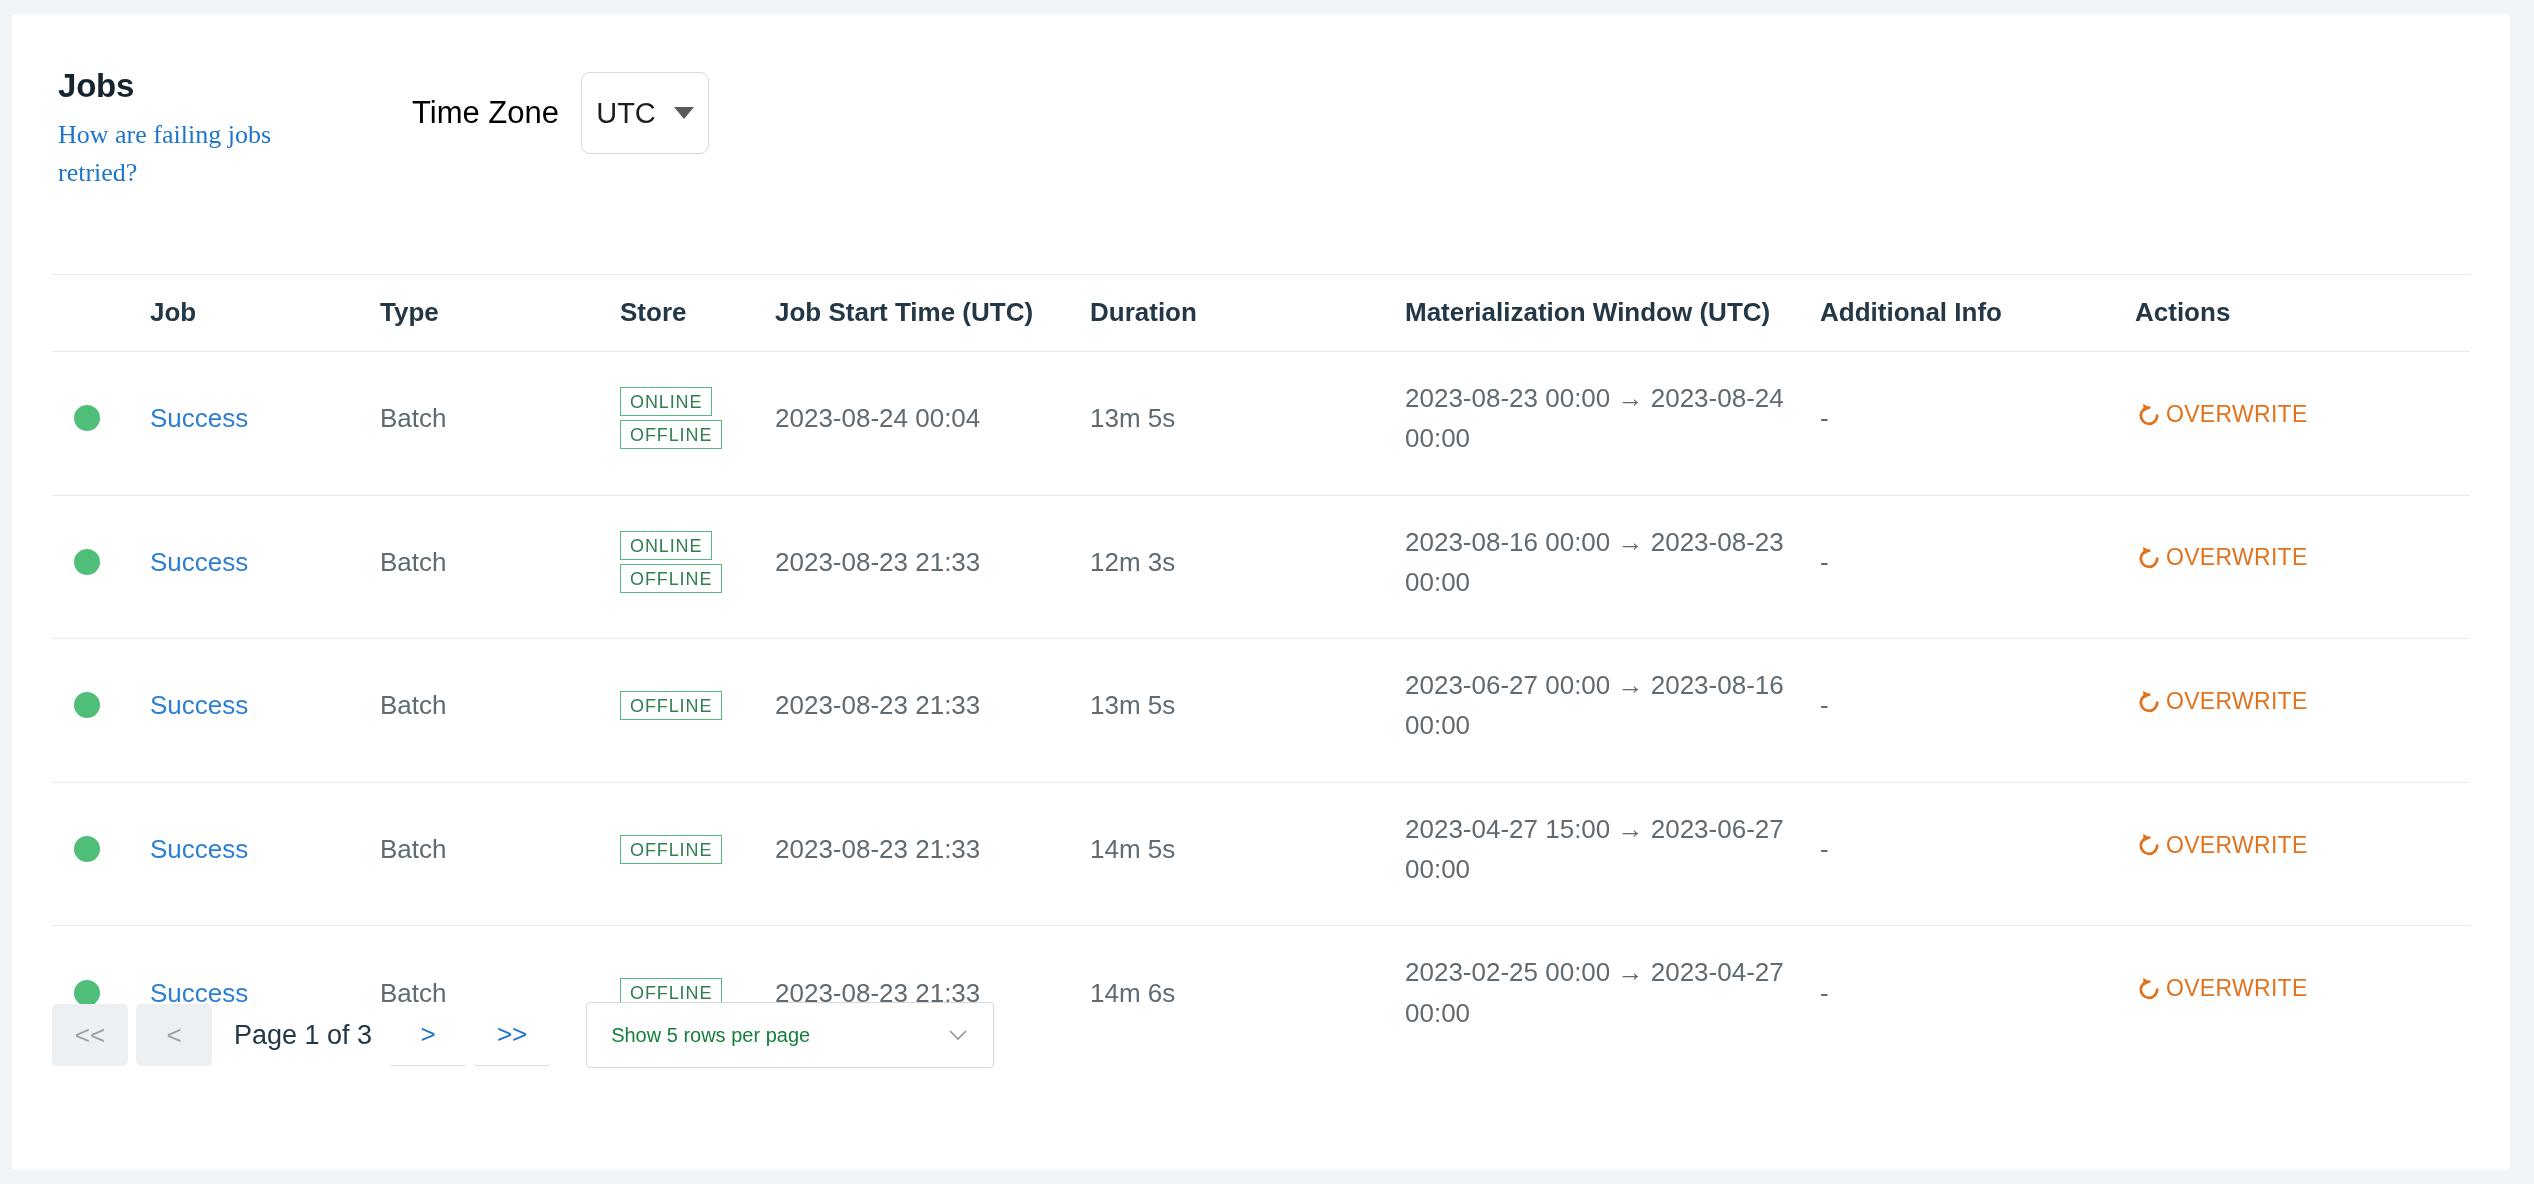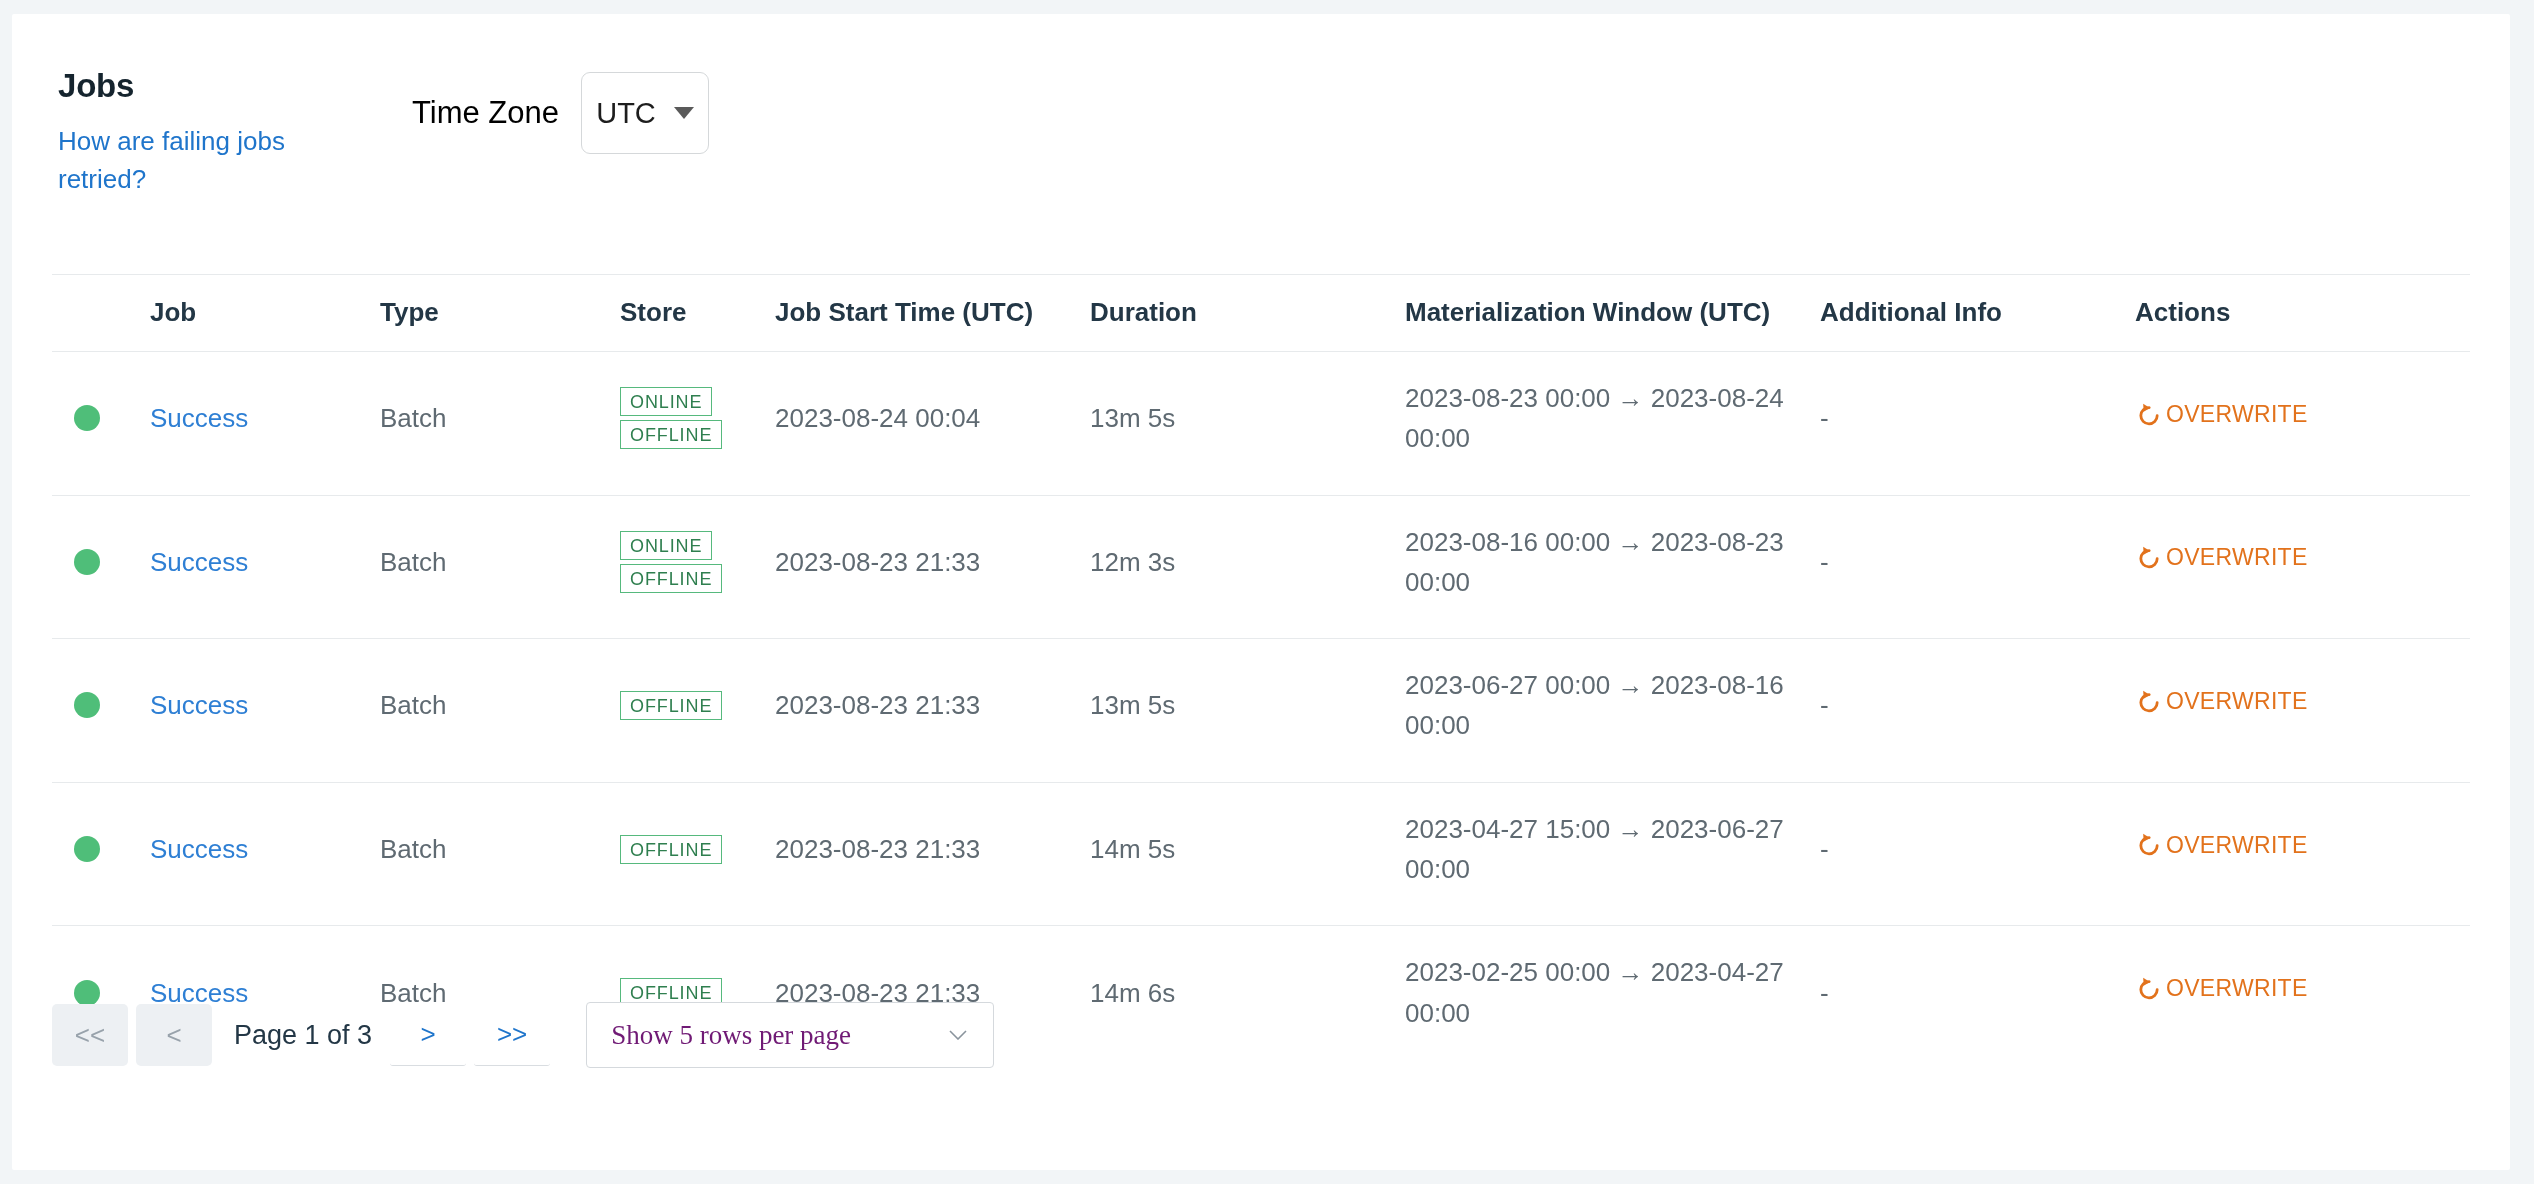--- a/index.html
+++ b/index.html
@@ -34,26 +34,27 @@
   }
   .page-title {
     font-size: 33px;
     font-weight: bold;
     color: #15242e;
     letter-spacing: -0.2px;
     line-height: 1.1;
   }
   .help-link {
     display: block;
-    margin-top: 19px;
+    margin-top: 12px;
     font-size: 26px;
     color: #1f75cb;
     line-height: 1.45;
     width: 230px;
     cursor: pointer;
+    font-family: Liberation Serif, serif;
   }
   .tz-block {
     position: absolute;
     left: 400px;
     top: 58px;
     display: flex;
     align-items: center;
     gap: 22px;
   }
   .tz-label {
@@ -217,23 +218,22 @@
     border: 1.5px solid #d5d9dd;
     border-radius: 4px;
     background: #fff;
     display: flex;
     align-items: center;
     justify-content: space-between;
     padding: 0 26px 0 24px;
     cursor: pointer;
   }
   .rows-select-label {
-    font-size: 27px;
-    color: #701a75;
-    font-family: Liberation Serif, serif;
+    font-size: 20px;
+    color: #15803d;
   }
   .chev {
     width: 18px; height: 10px;
   }
 </style>
 </head>
 <body>
 
 <div id="card">
 

